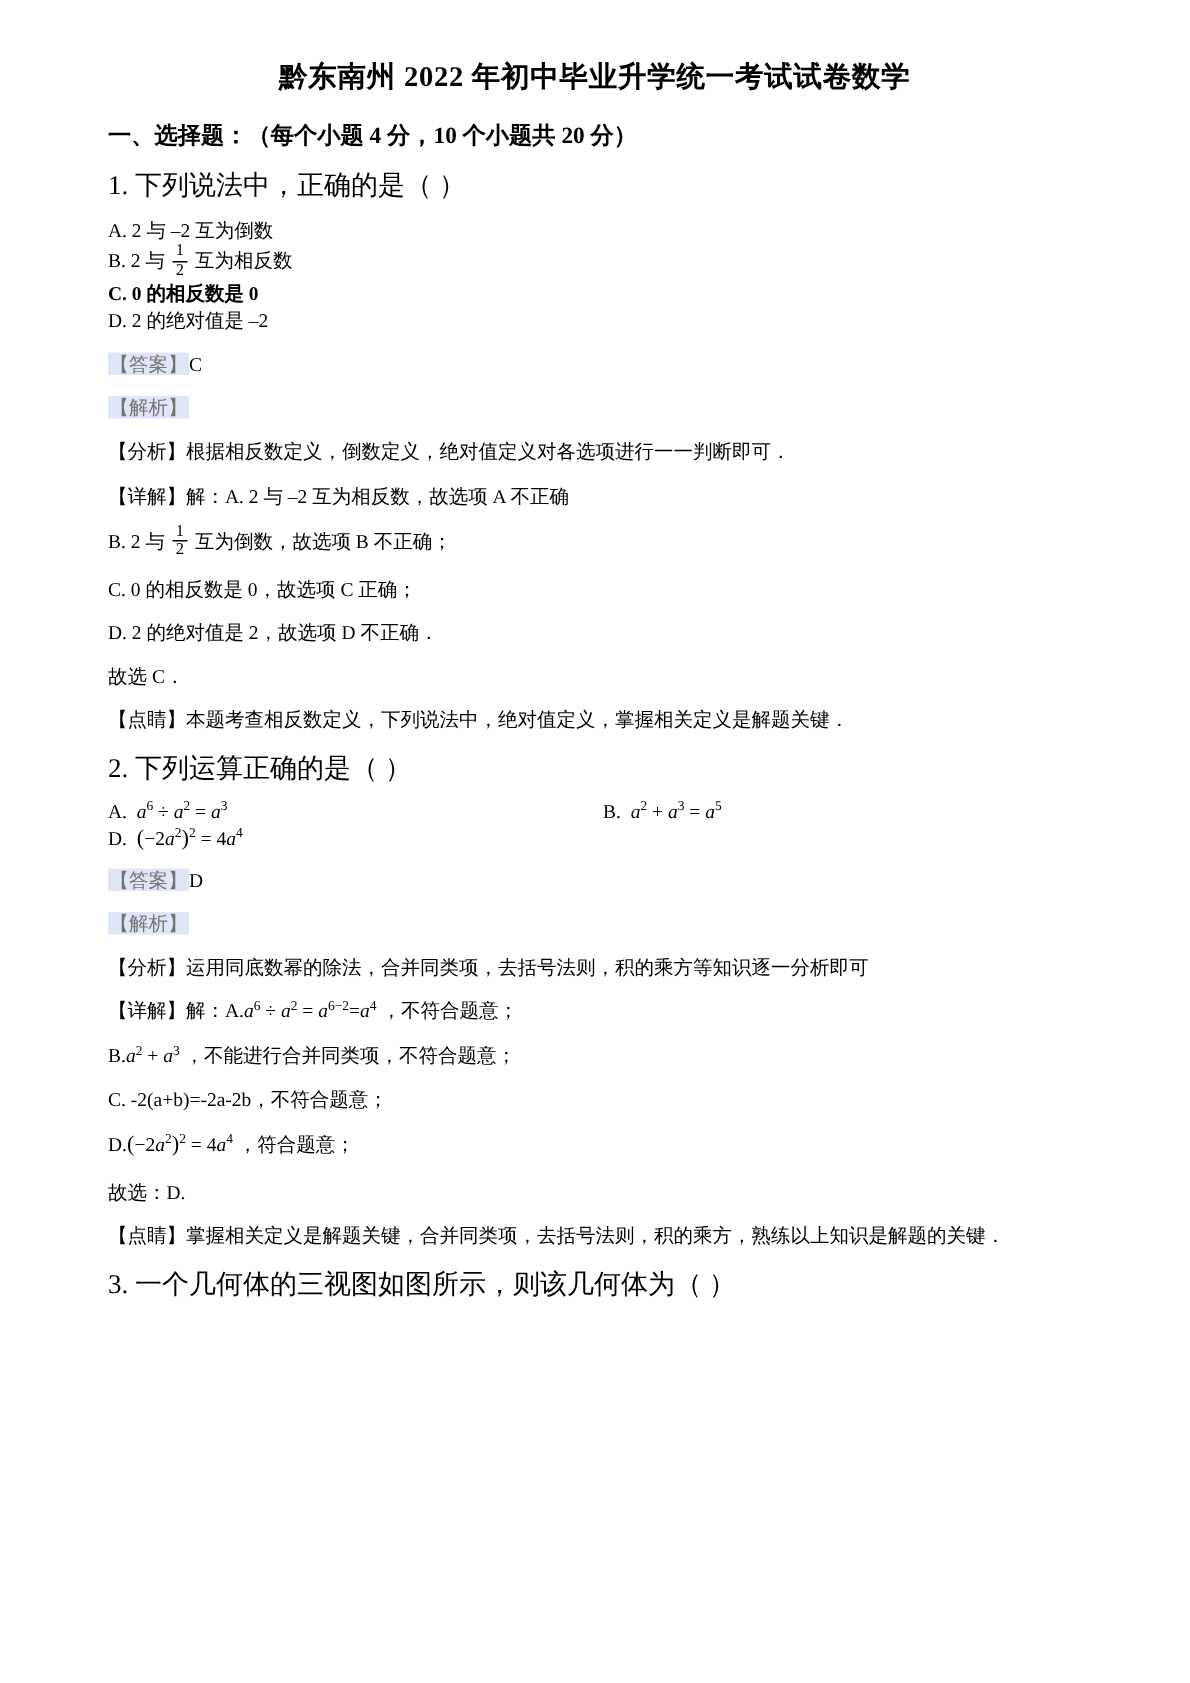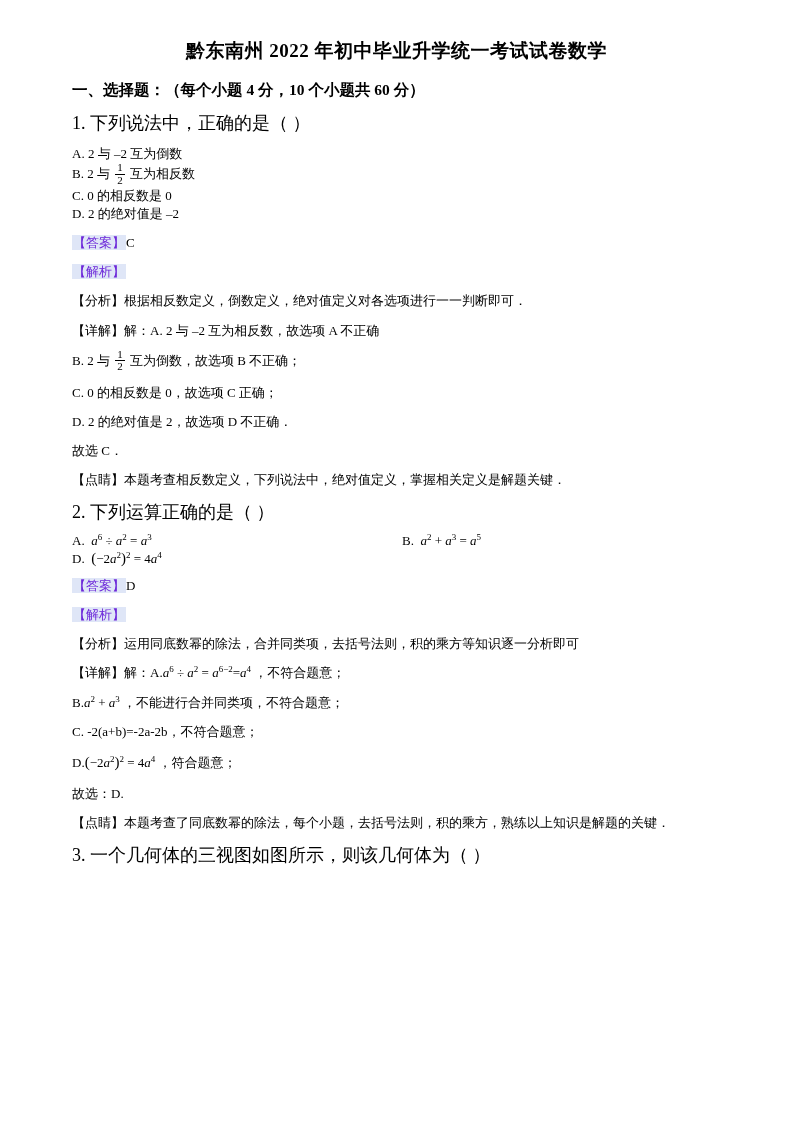--- a/index.html
+++ b/index.html
@@ -36,37 +36,37 @@
   .p {
     font-size: 13px;
     line-height: 1.55;
     margin: 9px 0;
   }
   .q-line {
     font-size: 18px;
     margin: 10px 0 8px 0;
   }
   .tag-box {
-    color: #6d28d9;
+    color: #737373;
     background: #dfe6f7;
     padding: 0 1px;
   }
   .opts-row {
     display: flex;
     font-size: 13px;
     margin: 10px 0;
     align-items: baseline;
     flex-direction: column;
   }
   .opts-row > div {
     white-space: nowrap;
   }
   .o1 { width: 180px; }
   .o2 { width: 200px; }
-  .o3 { width: 195px; }
+  .o3 { width: 195px; font-weight: bold; }
   .o4 { width: 160px; }
   .opts-two {
     display: flex;
     font-size: 13px;
     margin: 0 0;
     align-items: baseline;
   }
   .opts-two > div:first-child { width: 330px; }
   
   .frac {
@@ -88,21 +88,21 @@
     font-family: "Liberation Serif", serif;
   }
 </style>
 </head>
 <body>
 
 <div class="page">
 
   <div class="doc-title">黔东南州 2022 年初中毕业升学统一考试试卷数学</div>
 
-  <div class="section-heading">一、选择题：（每个小题 4 分，10 个小题共 60 分）</div>
+  <div class="section-heading">一、选择题：（每个小题 4 分，10 个小题共 20 分）</div>
 
   <div class="q-line">
     <span>1.</span>
     <span>下列说法中，正确的是（       ）</span>
   </div>
 
   <div class="opts-row">
     <div class="o1">A. 2 与 –2 互为倒数</div>
     <div class="o2">B. 2 与
       <span class="frac"><span class="num">1</span><span class="den">2</span></span>
@@ -170,20 +170,20 @@
     B.<span class="math it">a</span><sup>2</sup> + <span class="math it">a</span><sup>3</sup> ，不能进行合并同类项，不符合题意；
   </div>
 
   <div class="p">C. -2(a+b)=-2a-2b，不符合题意；</div>
 
   <div class="p">
     D.<span class="paren-big">(</span>−2<span class="math it">a</span><sup>2</sup><span class="paren-big">)</span><sup>2</sup> = 4<span class="math it">a</span><sup>4</sup> ，符合题意；
   </div>
 
   <div class="p">故选：D.</div>
-  <div class="p">【点睛】本题考查了同底数幂的除法，每个小题，去括号法则，积的乘方，熟练以上知识是解题的关键．</div>
+  <div class="p">【点睛】掌握相关定义是解题关键，合并同类项，去括号法则，积的乘方，熟练以上知识是解题的关键．</div>
 
   <div class="q-line">
     <span>3.</span>
     <span>一个几何体的三视图如图所示，则该几何体为（       ）</span>
   </div>
 
 </div>
 
 </body></html>

